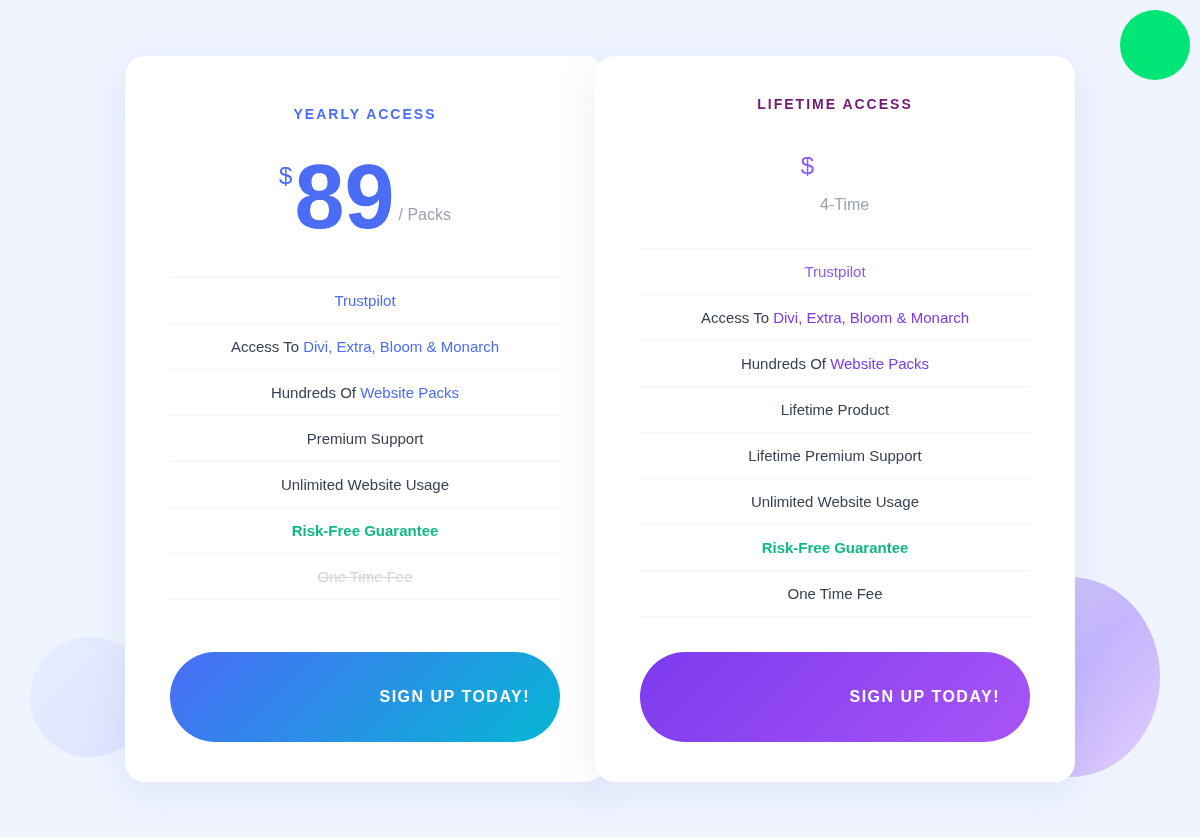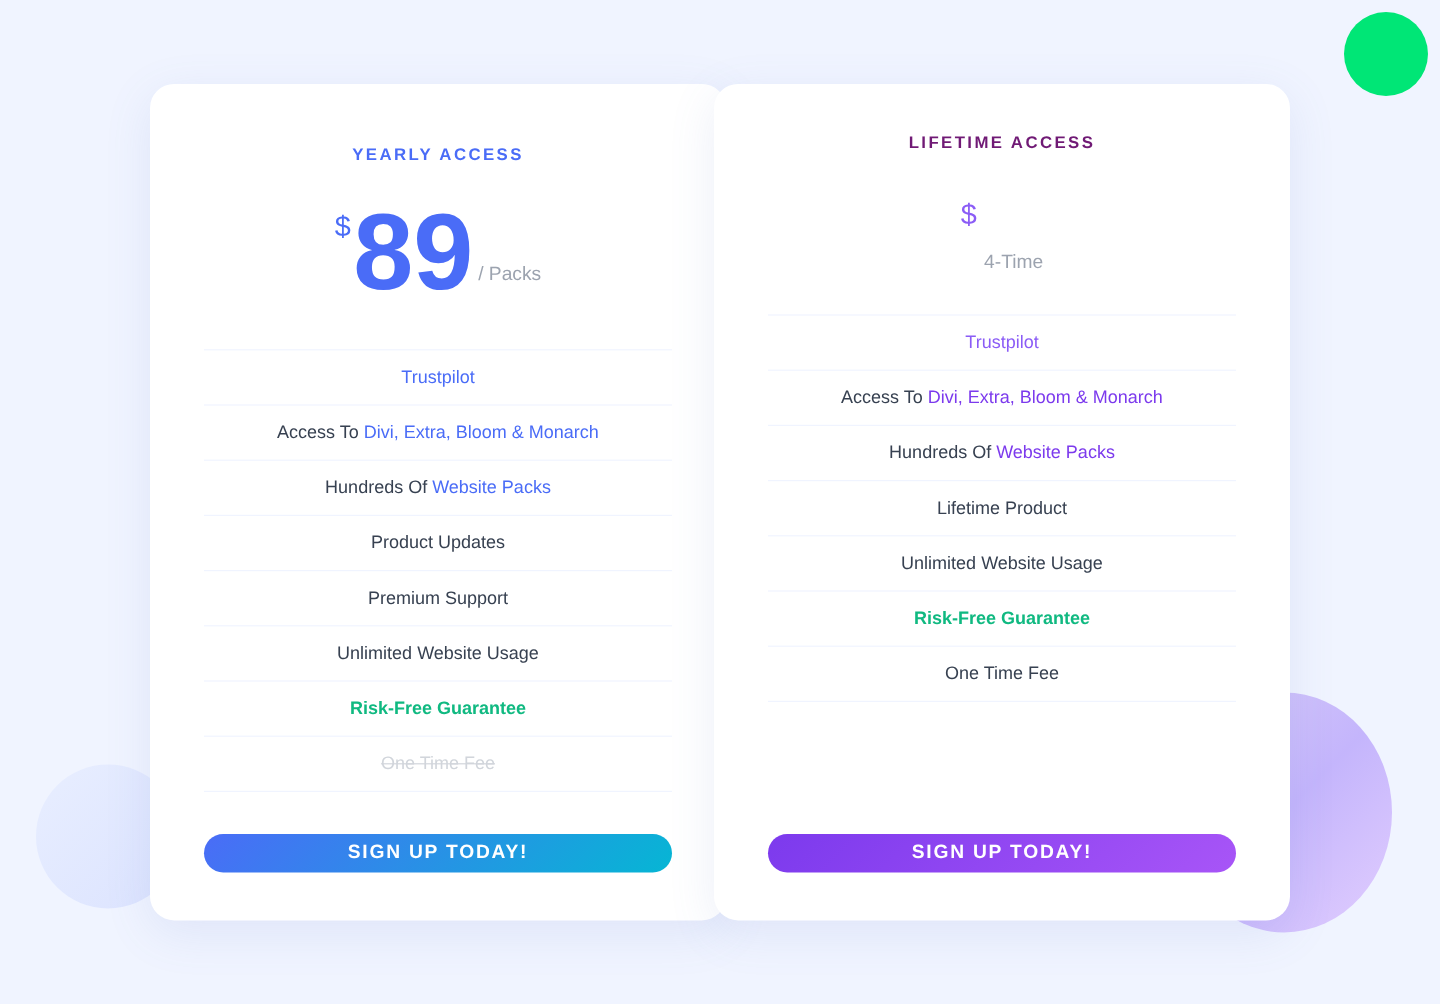--- a/index.html
+++ b/index.html
@@ -206,29 +206,30 @@
       font-weight: 600;
     }
 
     .one-time-fee-yearly {
       color: #d1d5db;
       text-decoration: line-through;
     }
 
     .signup-btn {
       width: 100%;
-      padding: 7px 30px;
+      padding: 36px 30px;
       border: none;
       border-radius: 50px;
       font-size: 16px;
       font-weight: 800;
       letter-spacing: 1.5px;
       text-transform: uppercase;
       cursor: pointer;
       margin-top: auto;
+      text-align: right;
     }
 
     .signup-btn.yearly-btn {
       background: linear-gradient(135deg, #4a6cf7, #06b6d4);
       color: white;
     }
 
     .signup-btn.lifetime-btn {
       background: linear-gradient(135deg, #7c3aed, #a855f7);
       color: white;
@@ -258,23 +259,20 @@
       <div class="feature-item">
         <span class="trustpilot-link yearly-trustpilot">Trustpilot</span>
       </div>
       <div class="feature-item">
         <span>Access To </span><span class="highlight-blue">Divi, Extra, Bloom &amp; Monarch</span>
       </div>
       <div class="feature-item">
         <span>Hundreds Of </span><span class="highlight-website-packs-blue">Website Packs</span>
       </div>
       <div class="feature-item">
-        <span>Product Updates</span>
-      </div>
-      <div class="feature-item">
         <span>Premium Support</span>
       </div>
       <div class="feature-item">
         <span>Unlimited Website Usage</span>
       </div>
       <div class="feature-item">
         <span class="risk-free">Risk-Free Guarantee</span>
       </div>
       <div class="feature-item">
         <span class="one-time-fee-yearly">One Time Fee</span>
@@ -299,20 +297,23 @@
       <div class="feature-item">
         <span>Access To </span><span class="highlight-purple">Divi, Extra, Bloom &amp; Monarch</span>
       </div>
       <div class="feature-item">
         <span>Hundreds Of </span><span class="highlight-website-packs-purple">Website Packs</span>
       </div>
       <div class="feature-item">
         <span>Lifetime Product</span>
       </div>
       <div class="feature-item">
+        <span>Lifetime Premium Support</span>
+      </div>
+      <div class="feature-item">
         <span>Unlimited Website Usage</span>
       </div>
       <div class="feature-item">
         <span class="risk-free">Risk-Free Guarantee</span>
       </div>
       <div class="feature-item">
         <span>One Time Fee</span>
       </div>
     </div>
 

